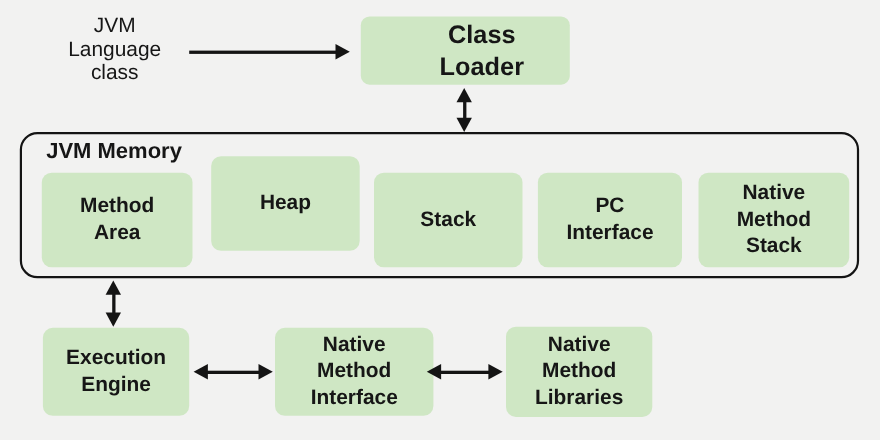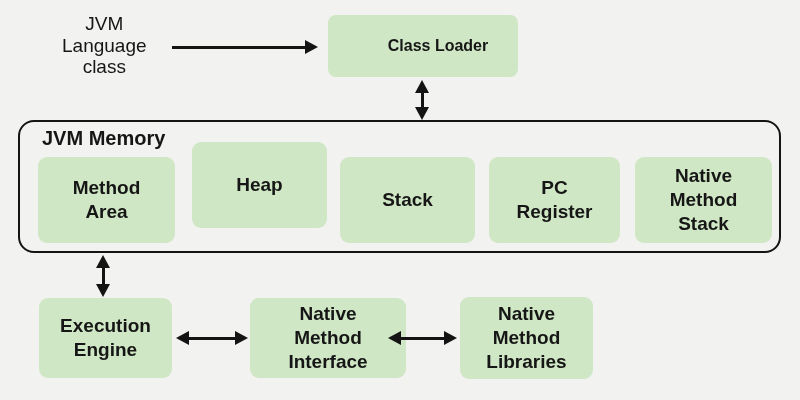--- a/index.html
+++ b/index.html
@@ -20,21 +20,21 @@
     align-items: center;
     justify-content: center;
     text-align: center;
     font-size: 19px;
     font-weight: 600;
     line-height: 1.28;
     box-sizing: border-box;
     padding: 0 14px;
   }
   .gbox.title-box {
-    font-size: 16px;
+    font-size: 23px;
     font-weight: 700;
     border-radius: 8px;
     padding-left: 44px;
   }
   .source-text {
     position: absolute;
     left: 62px;
     top: 13px;
     font-size: 19px;
     line-height: 21.5px;
@@ -99,21 +99,21 @@
   <div class="gbox" style="left:38px; top:157px; width:137px; height:86px;">
     <span>Method Area</span>
   </div>
   <div class="gbox" style="left:192px; top:142px; width:135px; height:86px;">
     <span>Heap</span>
   </div>
   <div class="gbox" style="left:340px; top:157px; width:135px; height:86px;">
     <span>Stack</span>
   </div>
   <div class="gbox" style="left:489px; top:157px; width:131px; height:86px;">
-    <span>PC Register</span>
+    <span>PC Interface</span>
   </div>
   <div class="gbox" style="left:635px; top:157px; width:137px; height:86px; padding:16px 18px;">
     <span>Native Method Stack</span>
   </div>
 
   <div>
     <div class="head up" style="left:96px; top:255px;"></div>
     <div class="shaft" style="left:101.5px; top:266px; width:3px; height:20px;"></div>
     <div class="head down" style="left:96px; top:284px;"></div>
   </div>
@@ -121,21 +121,21 @@
   <div class="gbox" style="left:39px; top:298px; width:133px; height:80px;">
     <span>Execution Engine</span>
   </div>
 
   <div>
     <div class="head left" style="left:176px; top:331px;"></div>
     <div class="shaft" style="left:187px; top:336.5px; width:50px; height:3px;"></div>
     <div class="head right" style="left:235px; top:331px;"></div>
   </div>
 
-  <div class="gbox" style="left:250px; top:298px; width:156px; height:80px; padding:0 25px;">
+  <div class="gbox" style="left:250px; top:298px; width:144px; height:80px; padding:0 25px;">
     <span>Native Method Interface</span>
   </div>
 
   <div>
     <div class="head left" style="left:388px; top:331px;"></div>
     <div class="shaft" style="left:399px; top:336.5px; width:47px; height:3px;"></div>
     <div class="head right" style="left:444px; top:331px;"></div>
   </div>
 
   <div class="gbox" style="left:460px; top:297px; width:133px; height:82px; padding:0 16px;">

